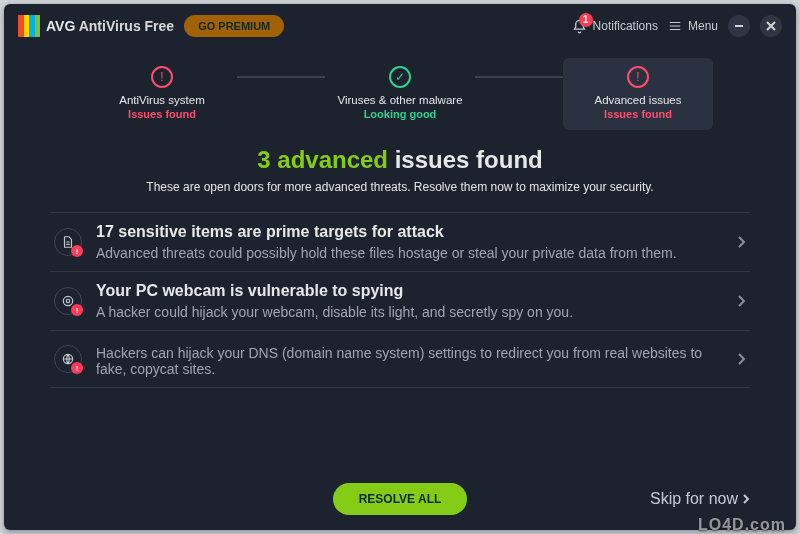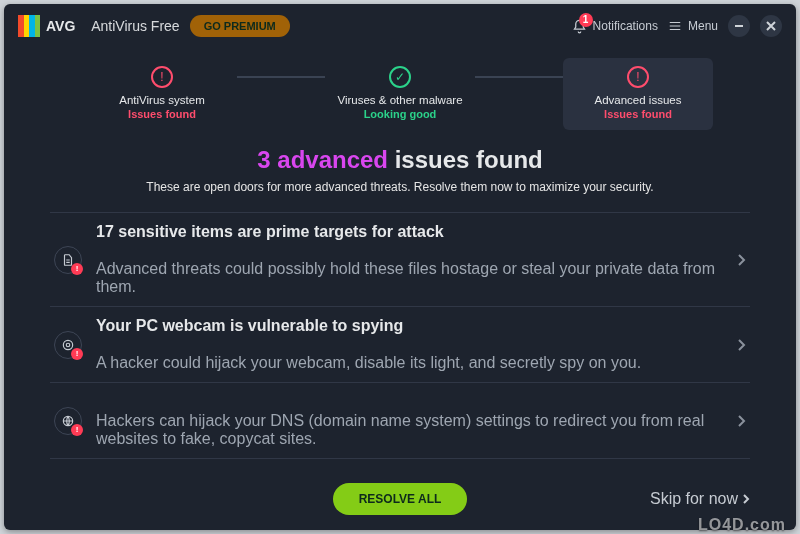--- a/index.html
+++ b/index.html
@@ -28,21 +28,21 @@
 .logo-blocks {
   display: flex;
   width: 22px; height: 22px;
 }
 .logo-blocks .slab { flex: 1; }
 .s1 { background: #f24a2a; }
 .s2 { background: #ffd300; }
 .s3 { background: #00b4e6; }
 .s4 { background: #7ac143; }
 .brand { font-weight: 700; font-size: 14px; }
-.brand .sub { font-weight: 400; opacity: .92; margin-left: 12px; }
+.brand .sub { font-weight: 700; opacity: .92; }
 .pill-button {
   background: #a16207; color: #0d2a1c;
   font-size: 11px; font-weight: 700;
   padding: 5px 14px; border-radius: 14px; border: none;
   cursor: pointer;
 }
 .spacer { flex: 1; }
 .header-right { display: flex; align-items: center; gap: 10px; }
 .hdr-item { display: flex; align-items: center; gap: 6px; font-size: 12px; color: #c6cbd2; cursor: pointer; }
 .bell { position: relative; }
@@ -79,21 +79,21 @@
 .step .status { font-size: 11px; font-weight: 700; margin-top: 2px; }
 .connector {
   width: 88px; height: 2px; background: #3a4353;
   margin-top: 18px;
 }
 
 .pink { color: #ff4d6d; border-color: #ff4d6d; }
 .green { color: #2bd28a; border-color: #2bd28a; }
 
 h1 { text-align: center; font-size: 24px; font-weight: 800; margin-top: 16px; }
-h1 .highlight { color: #d946ef; }
+h1 .highlight { color: #84cc16; }
 .subhead { text-align: center; font-size: 12px; color: #e5e5e5; margin-top: 6px; }
 
 .issues { margin-top: 18px; }
 .issue {
   display: flex; align-items: center; gap: 14px;
   padding: 10px 4px;
   border-bottom: 1px solid #303746;
   cursor: pointer;
 }
 .issue:first-child { border-top: 1px solid #303746; }
@@ -106,21 +106,21 @@
   color: #c6cbd2;
 }
 .dot-alert {
   position: absolute; bottom: -2px; right: -2px;
   width: 12px; height: 12px; border-radius: 50%;
   background: #ff3b55; color: #fff; font-size: 8px; font-weight: 700;
   display: flex; align-items: center; justify-content: center;
 }
 .issue .txt { flex: 1; }
 .issue .ititle { font-size: 16px; font-weight: 700; }
-.issue .idesc { font-size: 16px; color: #9ea6b1; margin-top: 19px; }
+.issue .idesc { font-size: 14px; color: #9ea6b1; margin-top: 4px; }
 .chev { color: #8a919c; }
 
 .footer {
   display: flex; align-items: center; justify-content: center;
   height: 62px; position: relative;
 }
 .resolve {
   background: #84cc16; color: #0d2a1c;
   font-size: 12px; font-weight: 800;
   padding: 9px 26px; border-radius: 18px; border: none;

